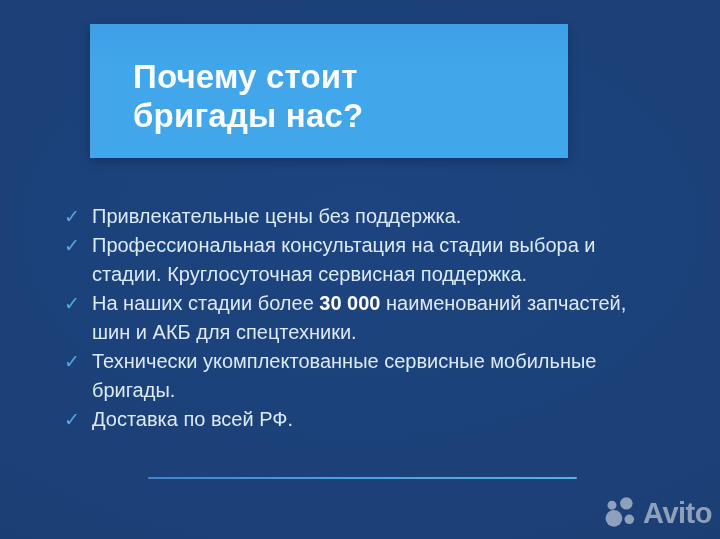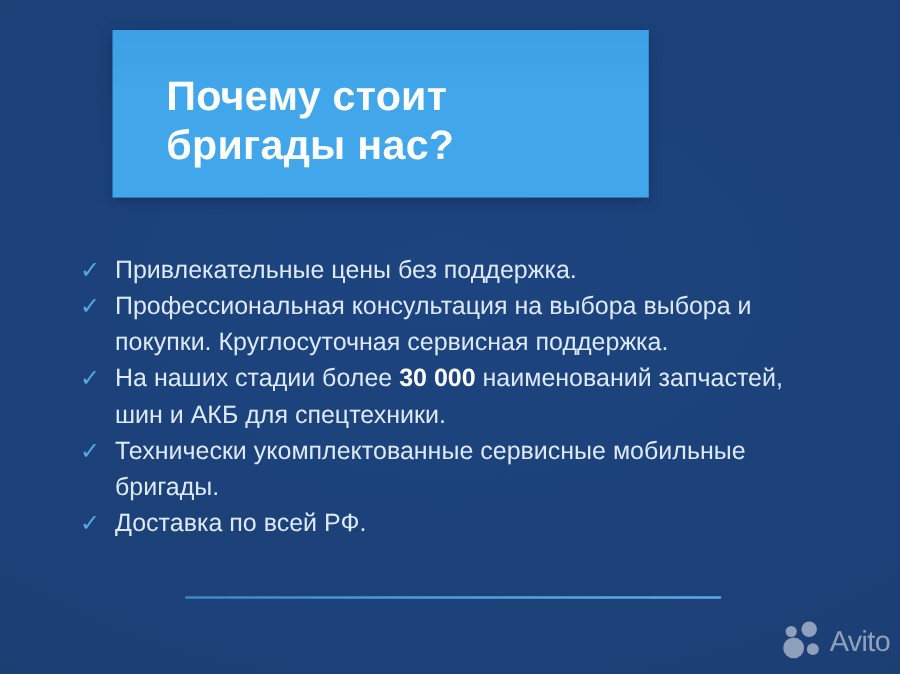--- a/index.html
+++ b/index.html
@@ -22,21 +22,21 @@
   }
   .canvas{
     position:relative;
     width:720px;height:539px;
     background:radial-gradient(ellipse 130% 110% at 50% 42%,
       var(--bg-center) 0%, #1c4076 58%, var(--bg-edge) 100%);
   }
   .header-box{
     position:absolute;
     left:90px;top:24px;
-    width:429px;height:134px;
+    width:478px;height:134px;
     background:linear-gradient(180deg,var(--box-blue-top) 0%,var(--box-blue) 35%,var(--box-blue) 100%);
     box-shadow:0 3px 9px rgba(8,22,48,0.35);
   }
   .header-box h1{
     padding:33px 10px 0 43px;
     font-size:33px;
     line-height:39px;
     font-weight:700;
     color:var(--title-color);
     letter-spacing:0.2px;
@@ -80,43 +80,43 @@
   }
   .watermark{
     position:absolute;
     right:8px;bottom:9px;
     display:flex;
     align-items:center;
     color:var(--watermark-color);
   }
   .watermark svg{display:block;margin-right:4px;}
   .watermark .brand{
-    font-size:23px;
-    font-weight:400;
+    font-size:29px;
+    font-weight:700;
     letter-spacing:-0.5px;
     line-height:34px;
   }
 </style>
 </head>
 <body>
 
 <div class="canvas">
 
   <div class="header-box">
     <h1><span>Почему стоит</span><br><span>бригады нас?</span></h1>
   </div>
 
   <ul class="benefits">
     <li>
       <span class="check">✓</span>
       <span class="txt"><span>Привлекательные цены без поддержка.</span><b></b><span></span></span>
     </li>
     <li>
       <span class="check">✓</span>
-      <span class="txt"><span>Профессиональная консультация на выбора выбора и покупки. Круглосуточная сервисная поддержка.</span><b></b><span></span></span>
+      <span class="txt"><span>Профессиональная консультация на стадии выбора и стадии. Круглосуточная сервисная поддержка.</span><b></b><span></span></span>
     </li>
     <li>
       <span class="check">✓</span>
       <span class="txt"><span>На наших стадии более </span><b>30 000</b><span> наименований запчастей, шин и АКБ для спецтехники.</span></span>
     </li>
     <li>
       <span class="check">✓</span>
       <span class="txt"><span>Технически укомплектованные сервисные мобильные бригады.</span><b></b><span></span></span>
     </li>
     <li>

